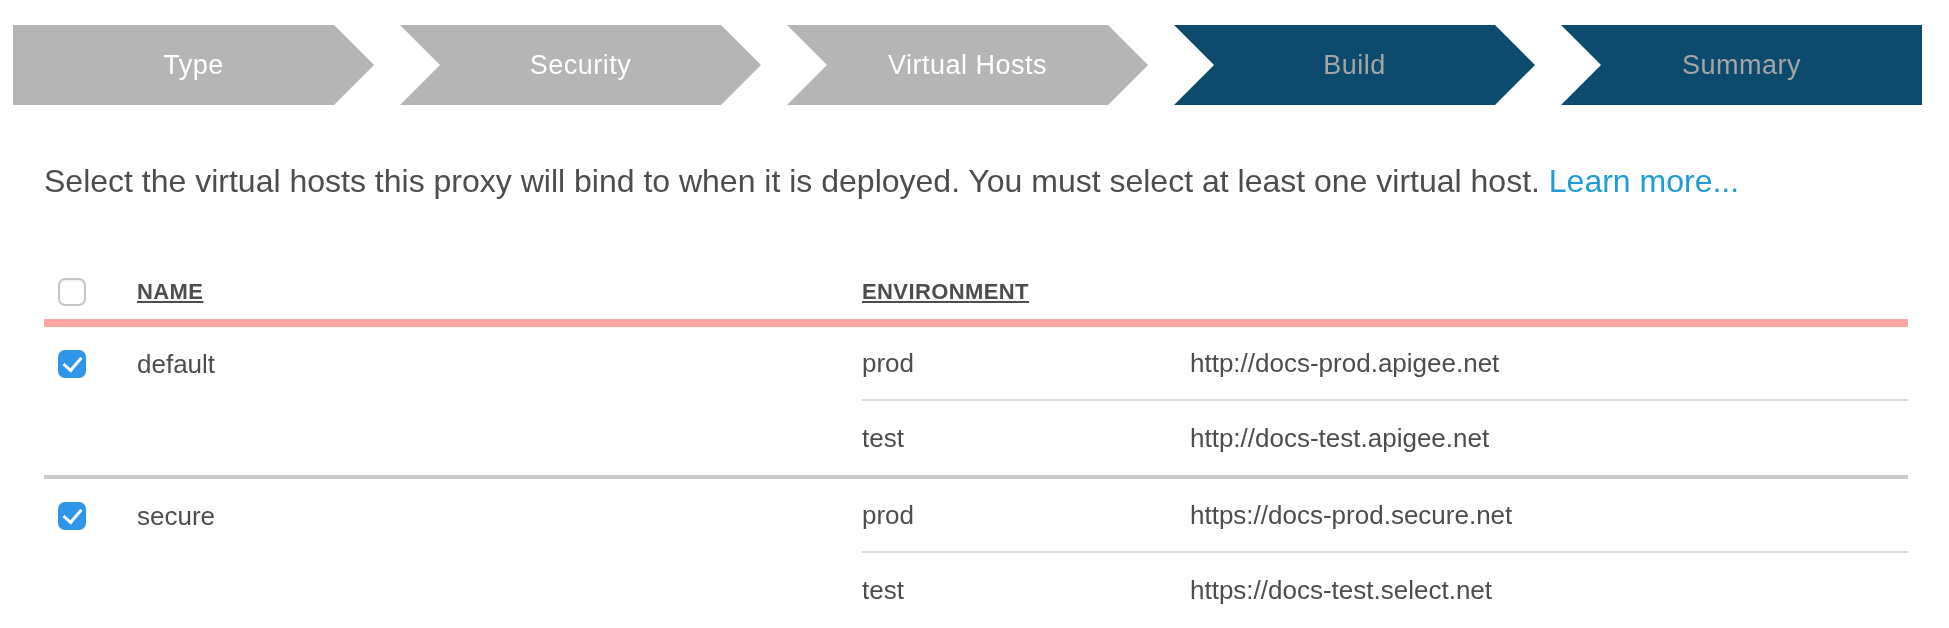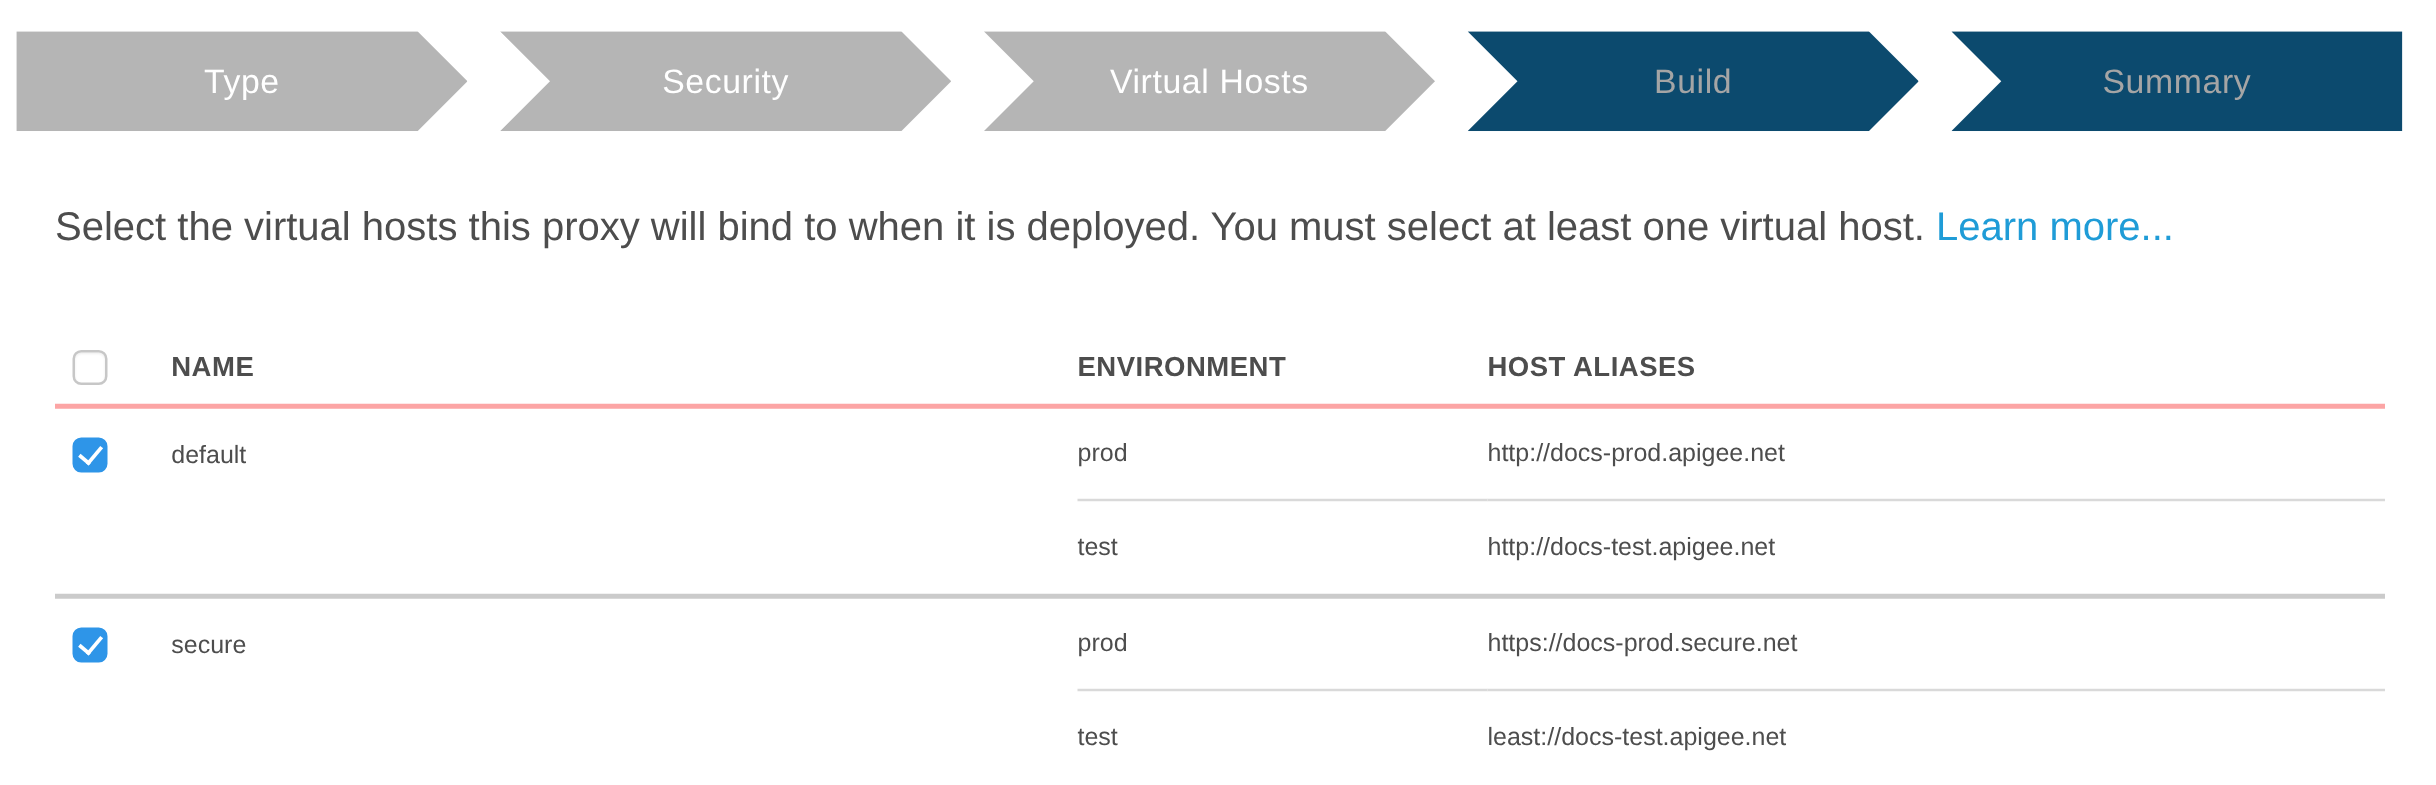--- a/index.html
+++ b/index.html
@@ -51,32 +51,33 @@
 
   
   .vh-table { margin: 64px 41px 0 44px; }
 
   .grid-row {
     display: grid;
     grid-template-columns: 93px 725px 328px 1fr;
   }
   .header-row {
     height: 63px;
-    border-bottom: 4px solid #fca5a5;
+    border-bottom: 8px solid #fca5a5;
+    text-decoration: underline;
   }
   .header-row .cell {
     font-size: 22px;
     font-weight: bold;
     letter-spacing: 0.4px;
     color: #4d4d4d;
   }
   .cell {
     display: flex;
     align-items: center;
-    font-size: 20px;
+    font-size: 26px;
     height: 100%;
   }
   .cell.cb-cell { padding-left: 14px; }
 
   .group { border-bottom: 4px solid #cbcbcb; }
   .group:last-child { border-bottom: none; }
   .group .grid-row { height: 74px; }
   .group .grid-row.sub-sep .env-cell,
   .group .grid-row.sub-sep .host-cell {
     border-bottom: 2px solid #d9d9d9;
@@ -136,21 +137,20 @@
 </div>
 
 <div class="vh-table">
 
   <div class="grid-row header-row">
     <div class="cell cb-cell">
       <div class="checkbox"></div>
     </div>
     <div class="cell">NAME</div>
     <div class="cell">ENVIRONMENT</div>
-    <div class="cell">HOST ALIASES</div>
   </div>
 
   <div class="group">
     <div class="grid-row sub-sep">
       <div class="cell cb-cell">
         <div class="checkbox checked"></div>
       </div>
       <div class="cell name-cell">default</div>
       <div class="cell env-cell">prod</div>
       <div class="cell host-cell">http://docs-prod.apigee.net</div>
@@ -169,17 +169,17 @@
         <div class="checkbox checked"></div>
       </div>
       <div class="cell name-cell">secure</div>
       <div class="cell env-cell">prod</div>
       <div class="cell host-cell">https://docs-prod.secure.net</div>
     </div>
     <div class="grid-row">
       <div class="cell cb-cell"></div>
       <div class="cell"></div>
       <div class="cell env-cell">test</div>
-      <div class="cell host-cell">least://docs-test.apigee.net</div>
+      <div class="cell host-cell">https://docs-test.select.net</div>
     </div>
   </div>
 
 </div>
 
 </body></html>

